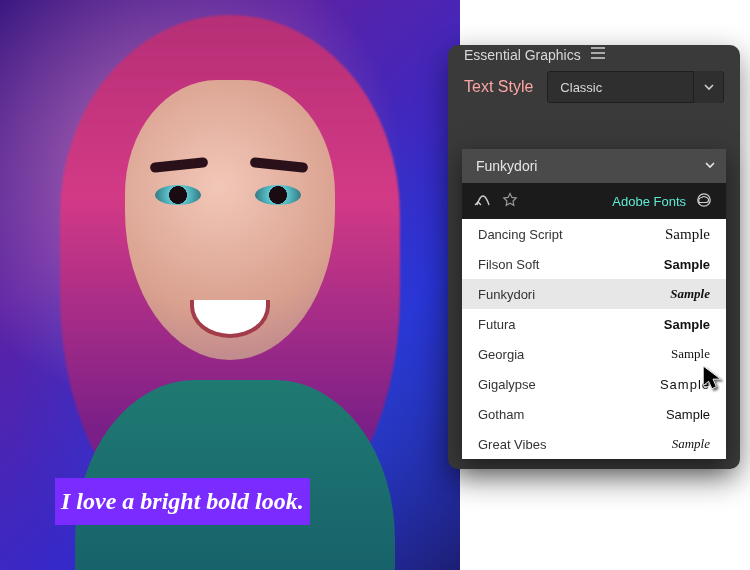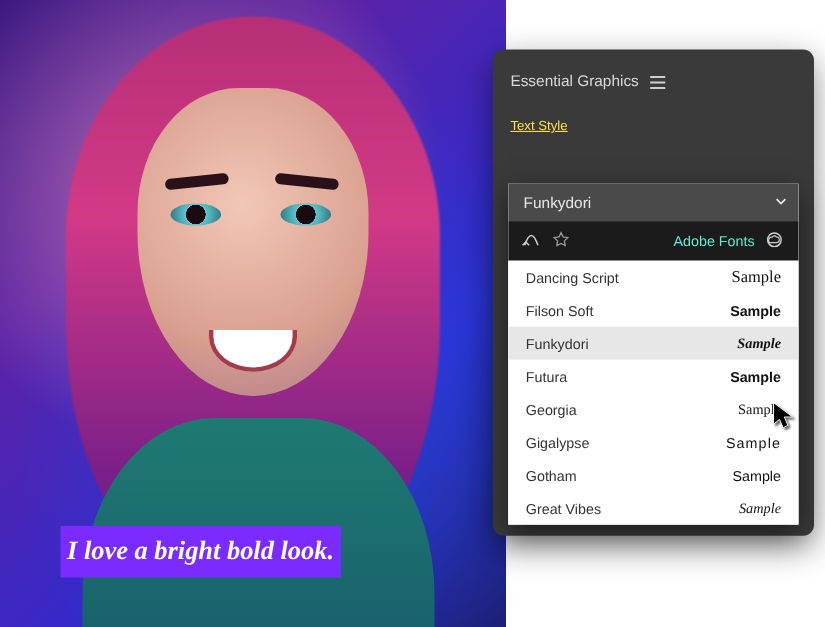--- a/index.html
+++ b/index.html
@@ -91,34 +91,34 @@
     right:10px; top:45px;
     width:292px;
     background:#3a3a3a;
     border-radius:10px;
     box-shadow: 0 10px 30px rgba(0,0,0,0.45);
     color:#d8d8d8;
     font-size:13px;
     padding-bottom:10px;
   }
   .panel-header{
-    display:flex; align-items:flex-end;
-    padding:20px 16px;
+    display:flex; align-items:flex-start;
+    padding:2px 16px;
     font-size:14px;
   }
   .panel-header .menu-icon{
     margin-left:10px;
     display:inline-flex;
   }
   .ts-row{
     display:flex; align-items:center;
     padding:6px 16px 18px 16px;
     gap:14px;
   }
-  .ts-label{ font-size:12px; color:#fde047;text-decoration:underline; }
+  .ts-label{ font-size:16px; color:#fca5a5; }
   .select{
     flex:1;
     display:flex; align-items:center; justify-content:space-between;
     background:#2f2f2f;
     border:1px solid #1f1f1f;
     border-radius:3px;
     height:32px;
     padding:0 8px 0 12px;
   }
   .chev-btn{
@@ -205,20 +205,28 @@
       <span>Essential Graphics</span>
       <span class="menu-icon">
         <svg width="14" height="12" viewBox="0 0 14 12">
             <path d="M0 1h14M0 6h14M0 11h14" stroke="#cfcfcf" stroke-width="1.6"></path>
           </svg>
       </span>
     </div>
 
     <div class="ts-row">
       <span class="ts-label">Text Style</span>
+      <div class="select">
+        <span>Classic</span>
+        <span class="chev-btn">
+          <svg width="12" height="12" viewBox="0 0 12 12">
+              <path d="M2 4l4 4 4-4" fill="none" stroke="#cfcfcf" stroke-width="1.6"></path>
+            </svg>
+        </span>
+      </div>
     </div>
 
     <div class="font-picker">
       <div class="font-current">
         <span>Funkydori</span>
         <span>
           <svg width="12" height="12" viewBox="0 0 12 12">
               <path d="M2 4l4 4 4-4" fill="none" stroke="#e6e6e6" stroke-width="1.6"></path>
             </svg>
         </span>

